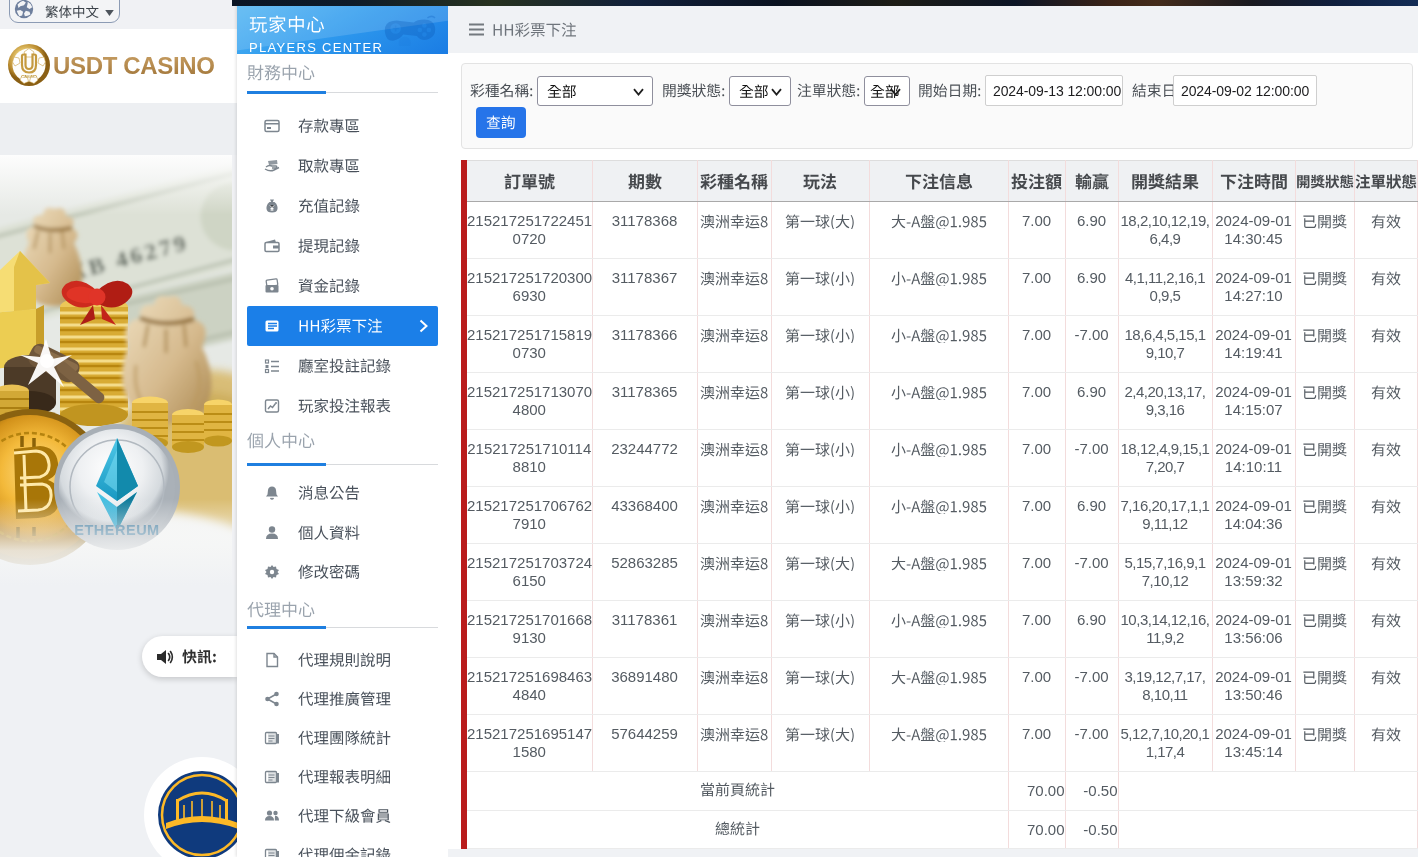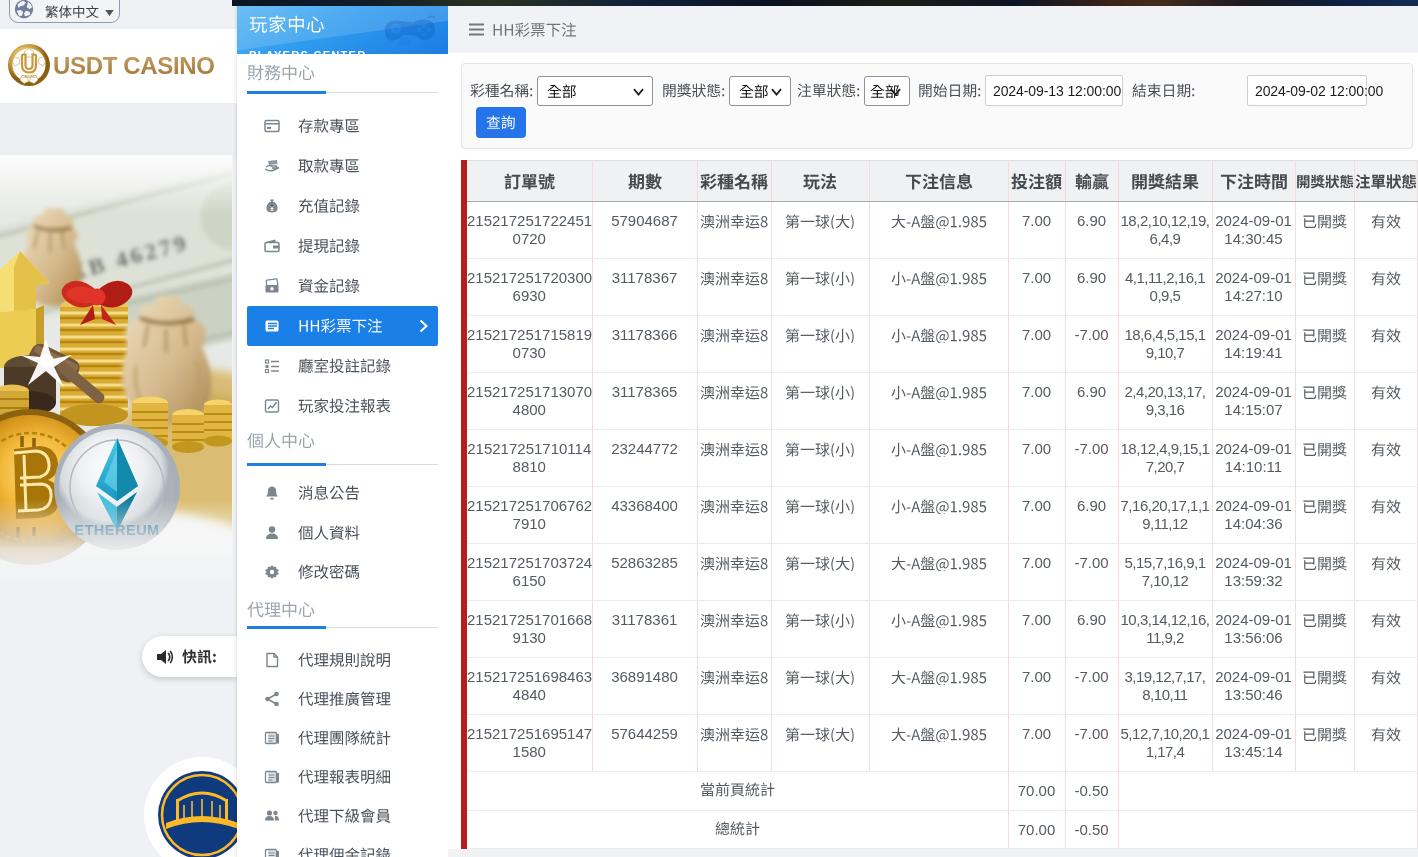--- a/index.html
+++ b/index.html
@@ -46,21 +46,21 @@
 #qbtn{left:476px;top:107px;width:50px;height:31px;background:#2674e9;border-radius:4px;display:flex;align-items:center;justify-content:center}
 
 #btable{left:461px;top:160px;width:954px;border-collapse:collapse;table-layout:fixed;background:#fff}
 #btable td,#btable th{border-right:1px solid #f3dcdc;border-bottom:1px solid #ebebeb;vertical-align:top;overflow:hidden}
 #btable th{background:#eff1f3;border-bottom:1px solid #a9a9a9;border-top:1px solid #ddd;overflow:visible}
 #btable tr th:first-child,#btable tr td:first-child{border-left:6px solid #b91c1c}
 #btable .num{font-size:15px;color:#545b62;text-align:center;line-height:18px;padding-top:10px}
 #btable .cjk div{display:flex;justify-content:center;padding-top:12px}
 #btable .statlbl div{display:flex;justify-content:center;padding-top:10px}
 #btable th div{display:flex;justify-content:center;padding-top:12px}
-.statnum{font-size:15px;color:#545b62;text-align:center;padding-top:10px}
+.statnum{font-size:15px;color:#545b62;text-align:right;padding-top:10px}
 #btable .norb{border-right:1px solid #f3dcdc}
 </style></head><body>
 <svg width="0" height="0" style="position:absolute">
     <defs>
       <path id="g0" d="M632 -60C717 -29 825 21 878 57L935 13C877 -23 769 -71 686 -99ZM295 -94C236 -52 140 -13 54 13C70 25 97 50 109 64C193 33 295 -17 362 -68ZM192 -230C209 -235 234 -239 406 -245C332 -216 270 -196 241 -187C185 -169 141 -158 110 -155C116 -138 124 -108 126 -94C151 -103 188 -108 470 -126V6C470 17 466 21 451 22C436 23 388 23 329 21C340 39 351 64 356 83C427 83 474 82 504 72C535 62 543 45 543 8V-131L790 -147C820 -122 847 -99 865 -81L917 -117C871 -159 781 -227 712 -273L663 -243L731 -193L349 -171C471 -209 592 -256 708 -314L667 -361C625 -339 580 -318 535 -298L362 -293C420 -312 477 -334 532 -361L488 -403C465 -390 440 -378 415 -366C422 -370 428 -374 434 -381C441 -388 446 -399 452 -417H511V-429C525 -417 545 -392 553 -379C617 -405 675 -437 724 -477C778 -427 844 -388 919 -363C929 -381 948 -406 963 -420C889 -440 824 -475 771 -521C818 -570 854 -630 878 -703H948V-759H671C681 -782 689 -805 696 -829L631 -842C607 -757 563 -680 505 -629C520 -618 544 -595 554 -583C572 -600 589 -620 605 -641C626 -597 652 -557 682 -522C634 -483 576 -453 511 -430V-462H462C465 -483 469 -509 472 -540H538V-586H476L483 -676C484 -685 484 -703 484 -703H148C159 -716 170 -729 179 -743H517V-791H210L229 -829L167 -844C139 -780 90 -721 34 -680C50 -671 77 -654 89 -644C106 -658 122 -674 138 -691L127 -586H46V-540H122C116 -494 110 -451 104 -417H391L386 -409C379 -400 372 -399 361 -399C351 -399 326 -400 298 -402C305 -391 309 -372 310 -361C338 -359 367 -358 383 -359C393 -359 402 -361 409 -364C342 -334 277 -312 253 -305C222 -296 196 -291 174 -290C181 -273 190 -242 192 -230ZM644 -703H810C791 -649 763 -603 727 -564C692 -603 663 -649 642 -699ZM251 -639C283 -621 322 -598 345 -582H183L192 -659H270ZM235 -523C266 -505 305 -480 328 -462H168L179 -543H255ZM290 -659H425L419 -582H347L371 -612C352 -626 319 -644 290 -659ZM336 -462 360 -489C339 -504 302 -526 272 -543H415C412 -509 408 -482 404 -462Z"></path>
       <path id="g1" d="M251 -836C201 -685 119 -535 30 -437C45 -420 67 -380 74 -363C104 -397 133 -436 160 -479V78H232V-605C266 -673 296 -745 321 -816ZM416 -175V-106H581V74H654V-106H815V-175H654V-521C716 -347 812 -179 916 -84C930 -104 955 -130 973 -143C865 -230 761 -398 702 -566H954V-638H654V-837H581V-638H298V-566H536C474 -396 369 -226 259 -138C276 -125 301 -99 313 -81C419 -177 517 -342 581 -518V-175Z"></path>
       <path id="g2" d="M458 -840V-661H96V-186H171V-248H458V79H537V-248H825V-191H902V-661H537V-840ZM171 -322V-588H458V-322ZM825 -322H537V-588H825Z"></path>
       <path id="g3" d="M423 -823C453 -774 485 -707 497 -666L580 -693C566 -734 531 -799 501 -847ZM50 -664V-590H206C265 -438 344 -307 447 -200C337 -108 202 -40 36 7C51 25 75 60 83 78C250 24 389 -48 502 -146C615 -46 751 28 915 73C928 52 950 20 967 4C807 -36 671 -107 560 -201C661 -304 738 -432 796 -590H954V-664ZM504 -253C410 -348 336 -462 284 -590H711C661 -455 592 -344 504 -253Z"></path>
       <path id="g5" d="M667 -235C732 -133 820 5 859 86L968 24C924 -56 832 -188 767 -285ZM152 -850V89H271V-588C291 -539 308 -488 316 -452L403 -493C390 -543 357 -623 326 -684L271 -661V-850ZM65 -652C58 -569 41 -457 17 -389L106 -358C130 -434 147 -553 152 -640ZM782 -403H679C681 -434 682 -465 682 -495V-587H782ZM561 -850V-698H387V-587H561V-495C561 -465 561 -434 558 -403H342V-289H541C514 -179 449 -72 296 2C324 24 365 69 382 95C556 -5 632 -146 663 -289H962V-403H899V-698H682V-850Z"></path>
       <path id="g6" d="M78 -544V-454H370V-544ZM78 -409V-318H373V-409ZM139 -810C159 -772 184 -721 197 -684H38V-589H406V-684H230L291 -720C277 -757 249 -812 223 -854ZM79 -270V76H171V34H373V-270ZM171 -175H278V-62H171ZM419 -798V-684H518V-419H406V-307H518V89H630V-307H727V-419H630V-684H752C751 -310 752 38 848 78C909 104 961 73 976 -74C959 -92 930 -139 914 -171C910 -106 905 -41 900 -42C863 -55 862 -468 872 -798Z"></path>
@@ -743,21 +743,21 @@
       <circle cx="50" cy="20" r="3" fill="#1a74d4"></circle>
 <path d="M60 4 Q66 0 70 4" stroke="#0d5fc0" stroke-width="2" fill="none"></path>
 <circle cx="30" cy="37" r="8" fill="#1a74d4" opacity=".6"></circle>
 </svg>
   </div>
 <div class="abs" style="left:249px;top:15px">
     <svg width="75.7" height="18.5" viewBox="0 -880 4090 1000" style="fill:#ffffff;">
       <use href="#s12"></use>
     </svg>
   </div>
-<div class="abs" style="left:249px;top:49px;font-size:11px;letter-spacing:1.3px;color:#fff;font-weight:bold">PLAYERS CENTER</div>
+<div class="abs" style="left:249px;top:40px;font-size:13px;letter-spacing:1.3px;color:#fff;font-weight:normal">PLAYERS CENTER</div>
 <div class="abs sectitle" style="top:64px">
     <svg width="68.0" height="17.0" viewBox="0 -880 4000 1000" style="fill:#9aa3ad;">
       <use href="#s15"></use>
     </svg>
   </div>
 <div class="secline" style="top:92px">
     <i></i>
   </div>
 <div class="mitem" style="top:106px">
     <span class="ic">
@@ -1077,21 +1077,21 @@
     <svg width="63.3" height="14.8" viewBox="0 -880 4278 1000" style="fill:#4a4f55;">
       <use href="#s106"></use>
     </svg>
   </div>
 <div class="abs finput" style="left:985px;width:138px">2024-09-13 12:00:00</div>
 <div class="abs flabel" style="left:1132px">
     <svg width="63.3" height="14.8" viewBox="0 -880 4278 1000" style="fill:#4a4f55;">
       <use href="#s109"></use>
     </svg>
   </div>
-<div class="abs finput" style="left:1247px;width:120px">2024-09-02 12:00:00</div>
+<div class="abs finput" style="left:1173px;width:144px">2024-09-02 12:00:00</div>
 <div class="abs" id="qbtn">
     <svg width="29.6" height="14.8" viewBox="0 -880 2000 1000" style="fill:#ffffff;">
       <use href="#s112"></use>
     </svg>
   </div>
 <table id="btable" class="abs">
     <tbody>
       <tr style="height:41px">
         <th style="width:128px">
           <div>
@@ -1166,21 +1166,21 @@
         <th style="width:63px">
           <div>
             <svg width="68.0" height="17.0" viewBox="0 -880 4000 1000" style="fill:#46494d;">
               <use href="#s150"></use>
             </svg>
           </div>
         </th>
       </tr>
       <tr style="height:57px">
         <td class="num">215217251722451<br>0720</td>
-        <td class="num">57904687</td>
+        <td class="num">31178368</td>
         <td class="cjk">
           <div style="padding-top:12px">
             <svg width="68.3" height="15.0" viewBox="0 -880 4555 1000" style="fill:#545b62;">
               <use href="#s156"></use>
             </svg>
           </div>
         </td>
         <td class="cjk">
           <div style="padding-top:12px">
             <svg width="70.1" height="15.0" viewBox="0 -880 4676 1000" style="fill:#545b62;">

